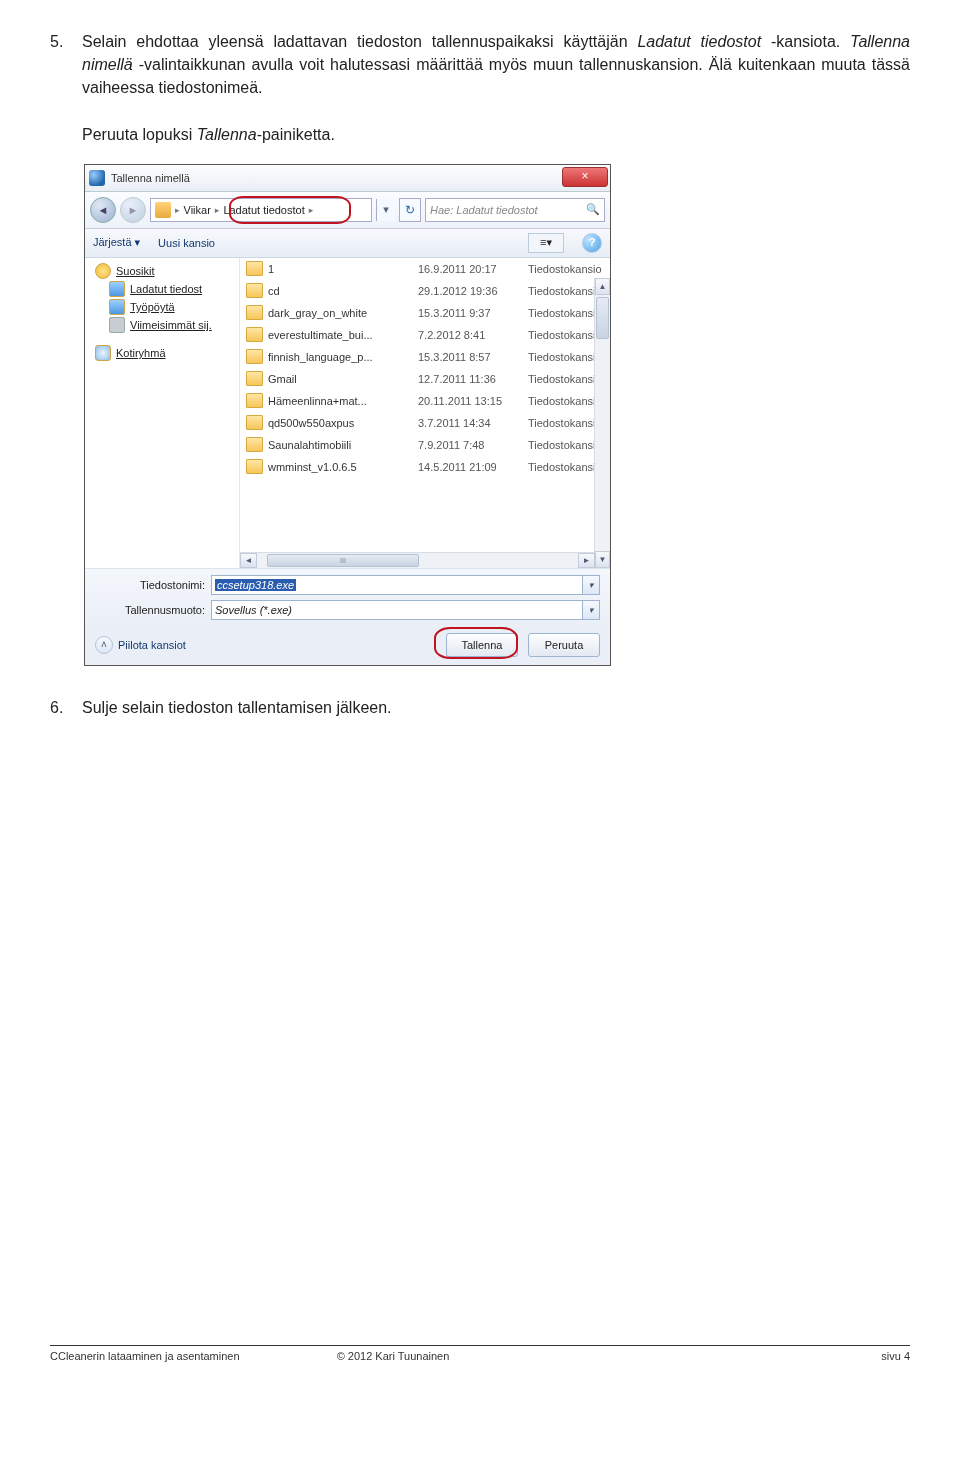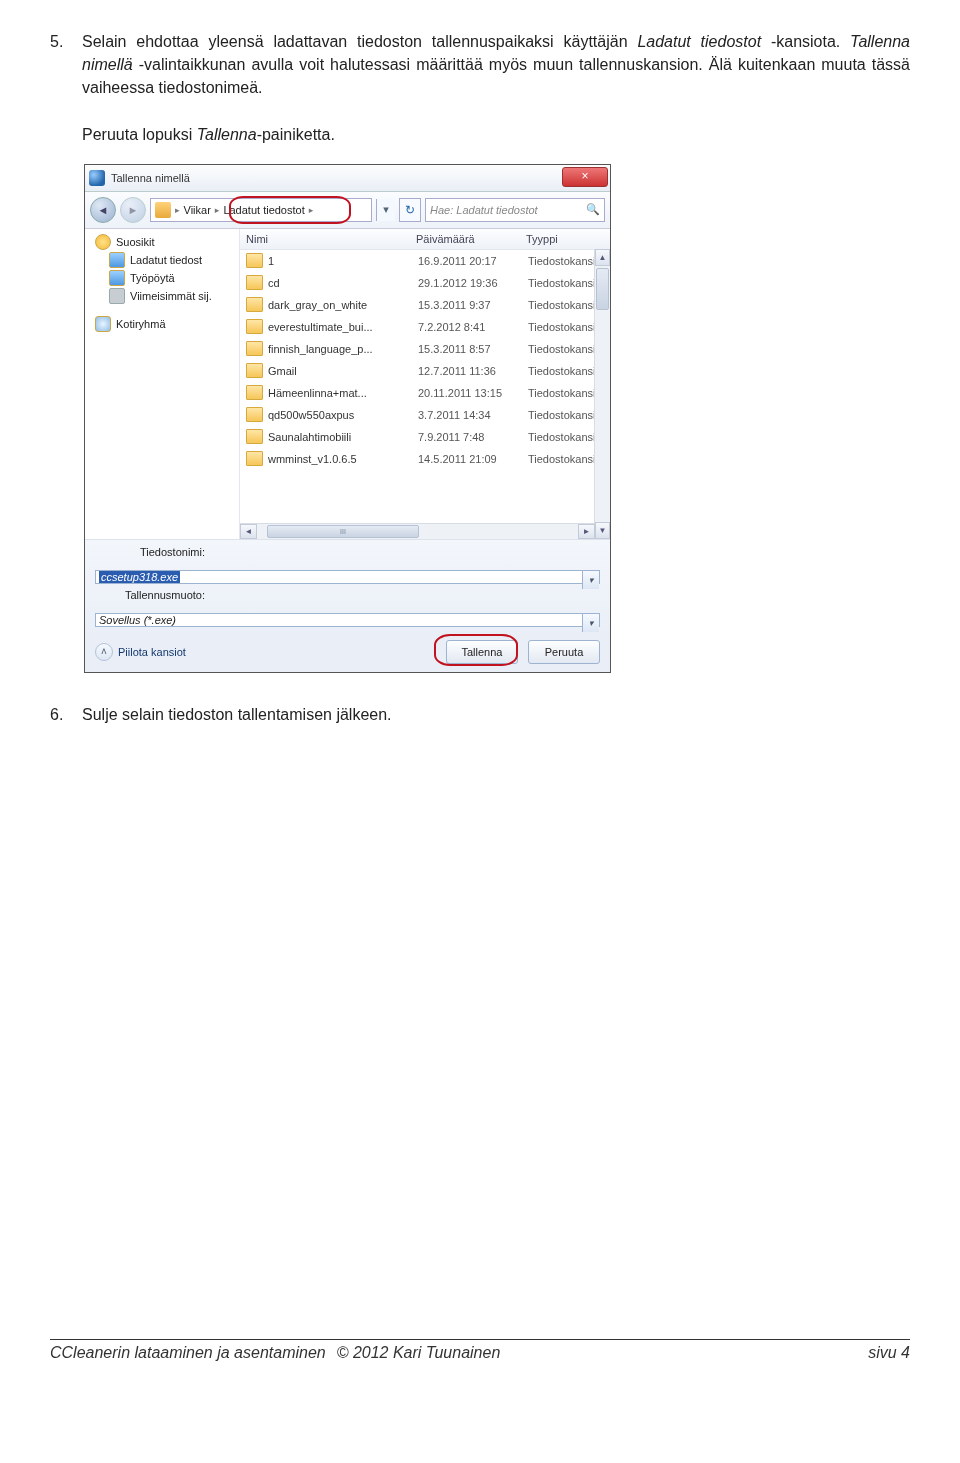--- a/index.html
+++ b/index.html
@@ -148,21 +148,21 @@
     font-size:11px;
   }
   
   .dlg-body { display:flex; height: 310px; }
   .dlg-nav {
     width: 150px;
     background:#fff;
     border-right:1px solid #e3e8f0;
     padding: 4px 2px;
   }
-  .nav-group { margin-bottom: 10px; }
+  .nav-group { margin-bottom: 10px; text-decoration: underline; }
   .nav-item {
     display:flex; align-items:center;
     padding: 1px 2px 1px 8px; gap:5px;
     color:#222;
   }
   .nav-sub { padding-left: 22px; }
   .nav-ico {
     width:14px;height:14px;border-radius:2px;
     background:#f2c96b;border:1px solid #cda648;
     flex-shrink:0;
@@ -209,21 +209,21 @@
     display:flex;align-items:center;
   }
   .hsb-btn{width:15px;height:13px;background:linear-gradient(#f6f8fc,#dce3ee);border:1px solid #c3cbd8;display:flex;align-items:center;justify-content:center;font-size:8px;color:#557;}
   .hsb-track{flex:1;position:relative;height:13px;}
   .hsb-thumb{position:absolute;top:0;bottom:0;left:10px;width:150px;background:linear-gradient(#e5ebf4,#c9d3e2);border:1px solid #b6c1d2;border-radius:2px;}
   .dlg-fields {
     padding: 6px 10px 4px 10px;
     border-top:1px solid #dde3ec;
     background:linear-gradient(#f3f6fb,#eaeff7);
   }
-  .fld-row { display:flex; margin-bottom:5px; gap:12px;flex-direction:column; }
+  .fld-row { display:flex; align-items:center; margin-bottom:5px; gap:6px; }
   .fld-lbl { width: 110px; text-align:right; color:#222; }
   .fld-input {
     flex:1; height:18px;
     border:1px solid #9db4d1; background:#fff;
     display:flex;align-items:center;padding:0 3px;
     position:relative;
     font-style:italic;
   }
   .fld-sel {
     background:#2a5db0; color:#fff;
@@ -258,21 +258,21 @@
     border: 2px solid #c1121f;
     border-radius: 16px/11px;
     pointer-events:none;
   }
   
   .footer {
     position:absolute;
     left:50px; right:50px; bottom:18px;
   }
   .footer-line { border-top:1px solid #333; margin-bottom:4px; }
-  .footer-row { display:flex; font-size:16px; font-style:italic; color:#333; }
+  .footer-row { display:flex; font-size:11px; color:#333; }
   .footer-left { flex:1; text-align:left; }
   .footer-mid { flex:1; text-align:left; }
   .footer-right { flex:1; text-align:right; }
   .footer-row2 { display:flex; font-size:12px; font-style:italic; color:#333; }
 </style>
 </head>
 <body>
 
 <div class="page">
 
@@ -306,20 +306,29 @@
         <div class="crumb-highlight" style="left:78px; top:-3px; width:118px; height:24px;"></div>
       </div>
       <div class="addr-drop">▾</div>
       <div class="refresh-cell">↻</div>
       <div class="search-cell">
         <span>Hae: Ladatut tiedostot</span>
         <span style="margin-left:auto" class="mag">🔍</span>
       </div>
     </div>
 
+    <div class="dlg-organize">
+      <span class="org-link">Järjestä ▾</span>
+      <span class="org-link">Uusi kansio</span>
+      <span class="org-spacer"></span>
+      <div class="view-btn">
+          <span>≡▾</span>
+        </div>
+      <div class="help-btn">?</div>
+    </div>
 
     <div class="dlg-body">
 
       <div class="dlg-nav">
         <div class="nav-group">
           <div class="nav-item">
               <div class="nav-ico ico-star"></div>
               <span>Suosikit</span>
             </div>
           <div class="nav-item nav-sub">
@@ -337,25 +346,20 @@
         </div>
         <div class="nav-group">
           <div class="nav-item">
               <div class="nav-ico ico-net"></div>
               <span>Kotiryhmä</span>
             </div>
         </div>
       </div>
 
       <div class="dlg-list">
-        <div class="dlg-list-head">
-          <div class="col-n">Nimi</div>
-          <div class="col-d">Päivämäärä</div>
-          <div class="col-t">Tyyppi</div>
-        </div>
         <div id="rows-container">
             <div class="dlg-row">
               <div class="ficon"></div>
               <div class="fname">1</div>
               <div class="fdate">16.9.2011 20:17</div>
               <div class="ftype">Tiedostokansio</div>
             </div>
             <div class="dlg-row">
               <div class="ficon"></div>
               <div class="fname">cd</div>

